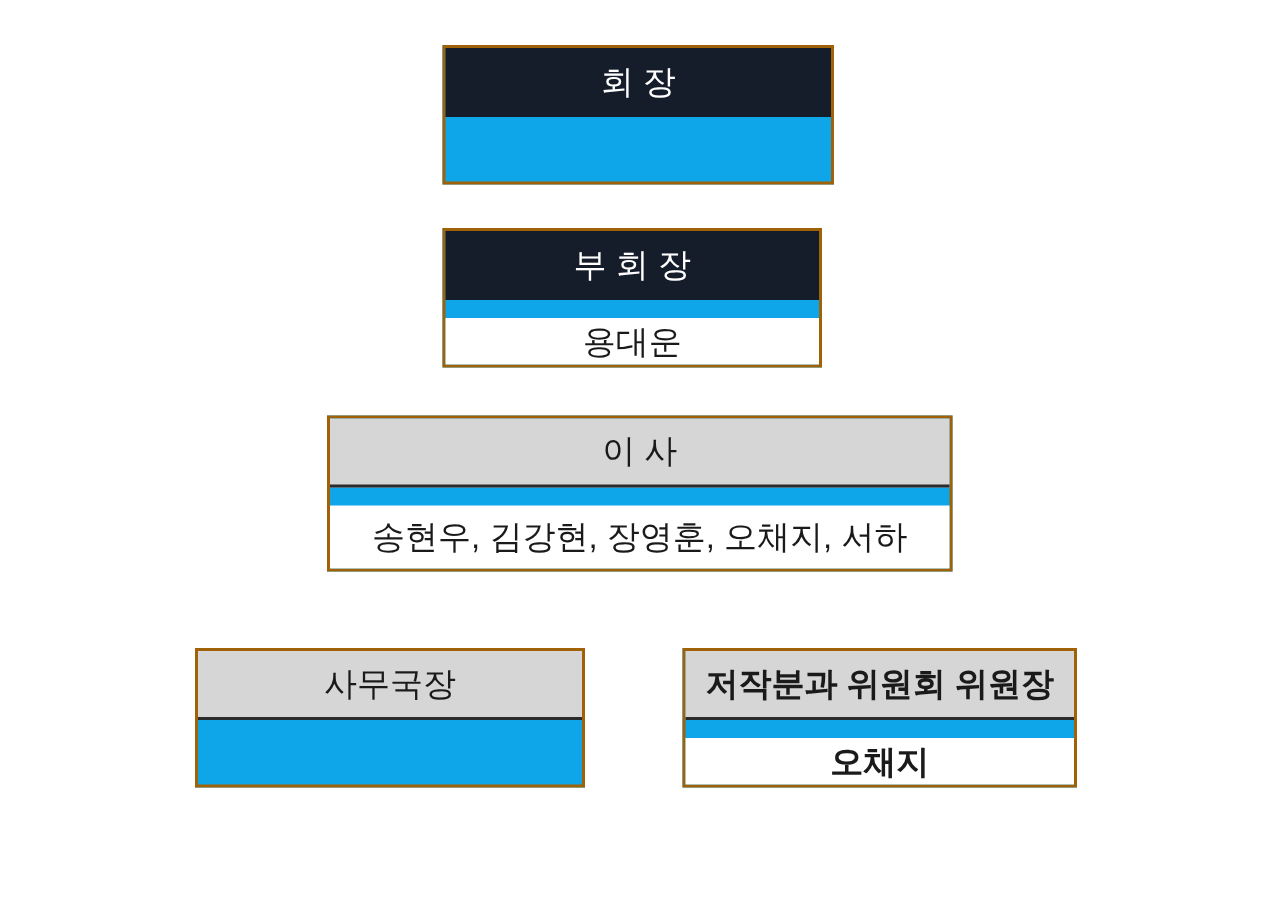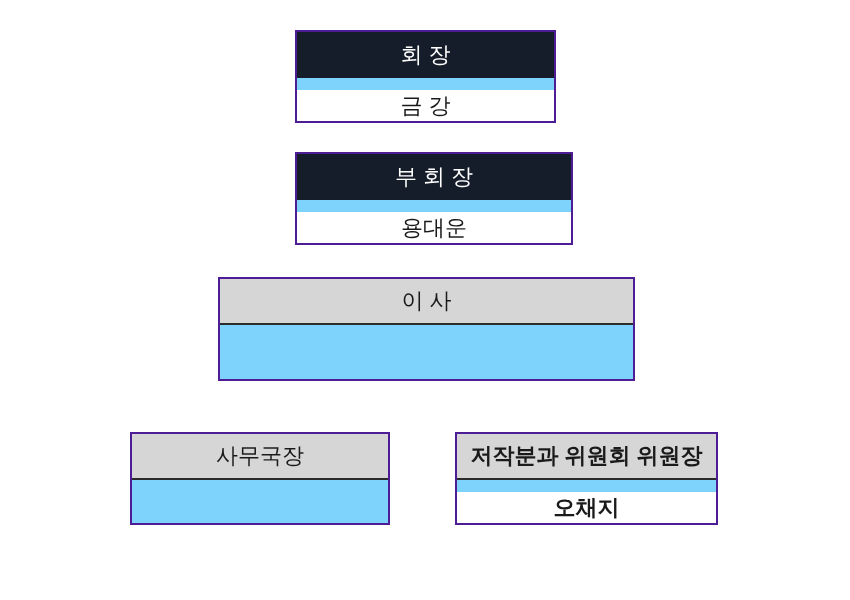--- a/index.html
+++ b/index.html
@@ -10,22 +10,22 @@
     width: 850px;
     height: 600px;
     background: #ffffff;
     position: relative;
     font-family: "Liberation Sans", "DejaVu Sans", sans-serif;
     overflow: hidden;
   }
   .org-box {
     position: absolute;
     box-sizing: border-box;
-    border: 2px solid #4c1d95;
-    background: #7dd3fc;
+    border: 2px solid #a16207;
+    background: #0ea5e9;
     display: flex;
     flex-direction: column;
     gap: 12px;
   }
   .org-box .hdr {
     box-sizing: border-box;
     height: 46px;
     display: flex;
     align-items: center;
     justify-content: center;
@@ -46,40 +46,40 @@
     background: #151c2a;
     color: #ffffff;
   }
   .org-box.gray .hdr {
     background: #d6d6d6;
     color: #1a1a1a;
     border-bottom: 2px solid #2b2b2b;
   }
   
   #box-chairman        { left: 295px; top: 30px;  width: 261px; height: 93px; }
-  #box-vice-chairman   { left: 295px; top: 152px; width: 278px; height: 93px; }
+  #box-vice-chairman   { left: 295px; top: 152px; width: 253px; height: 93px; }
   #box-directors       { left: 218px; top: 277px; width: 417px; height: 104px; }
   #box-secretary       { left: 130px; top: 432px; width: 260px; height: 93px; }
   #box-copyright-chair { left: 455px; top: 432px; width: 263px; height: 93px; font-weight: bold; }
 </style>
 </head>
 <body>
 
 <div id="box-chairman" class="org-box dark">
   <div class="hdr">회 장</div>
-  <div class="bod">금 강</div>
 </div>
 
 <div id="box-vice-chairman" class="org-box dark">
   <div class="hdr">부 회 장</div>
   <div class="bod">용대운</div>
 </div>
 
 <div id="box-directors" class="org-box gray">
   <div class="hdr">이 사</div>
+  <div class="bod">송현우, 김강현, 장영훈, 오채지, 서하</div>
 </div>
 
 <div id="box-secretary" class="org-box gray">
   <div class="hdr">사무국장</div>
 </div>
 
 <div id="box-copyright-chair" class="org-box gray">
   <div class="hdr">저작분과 위원회 위원장</div>
   <div class="bod">오채지</div>
 </div>

